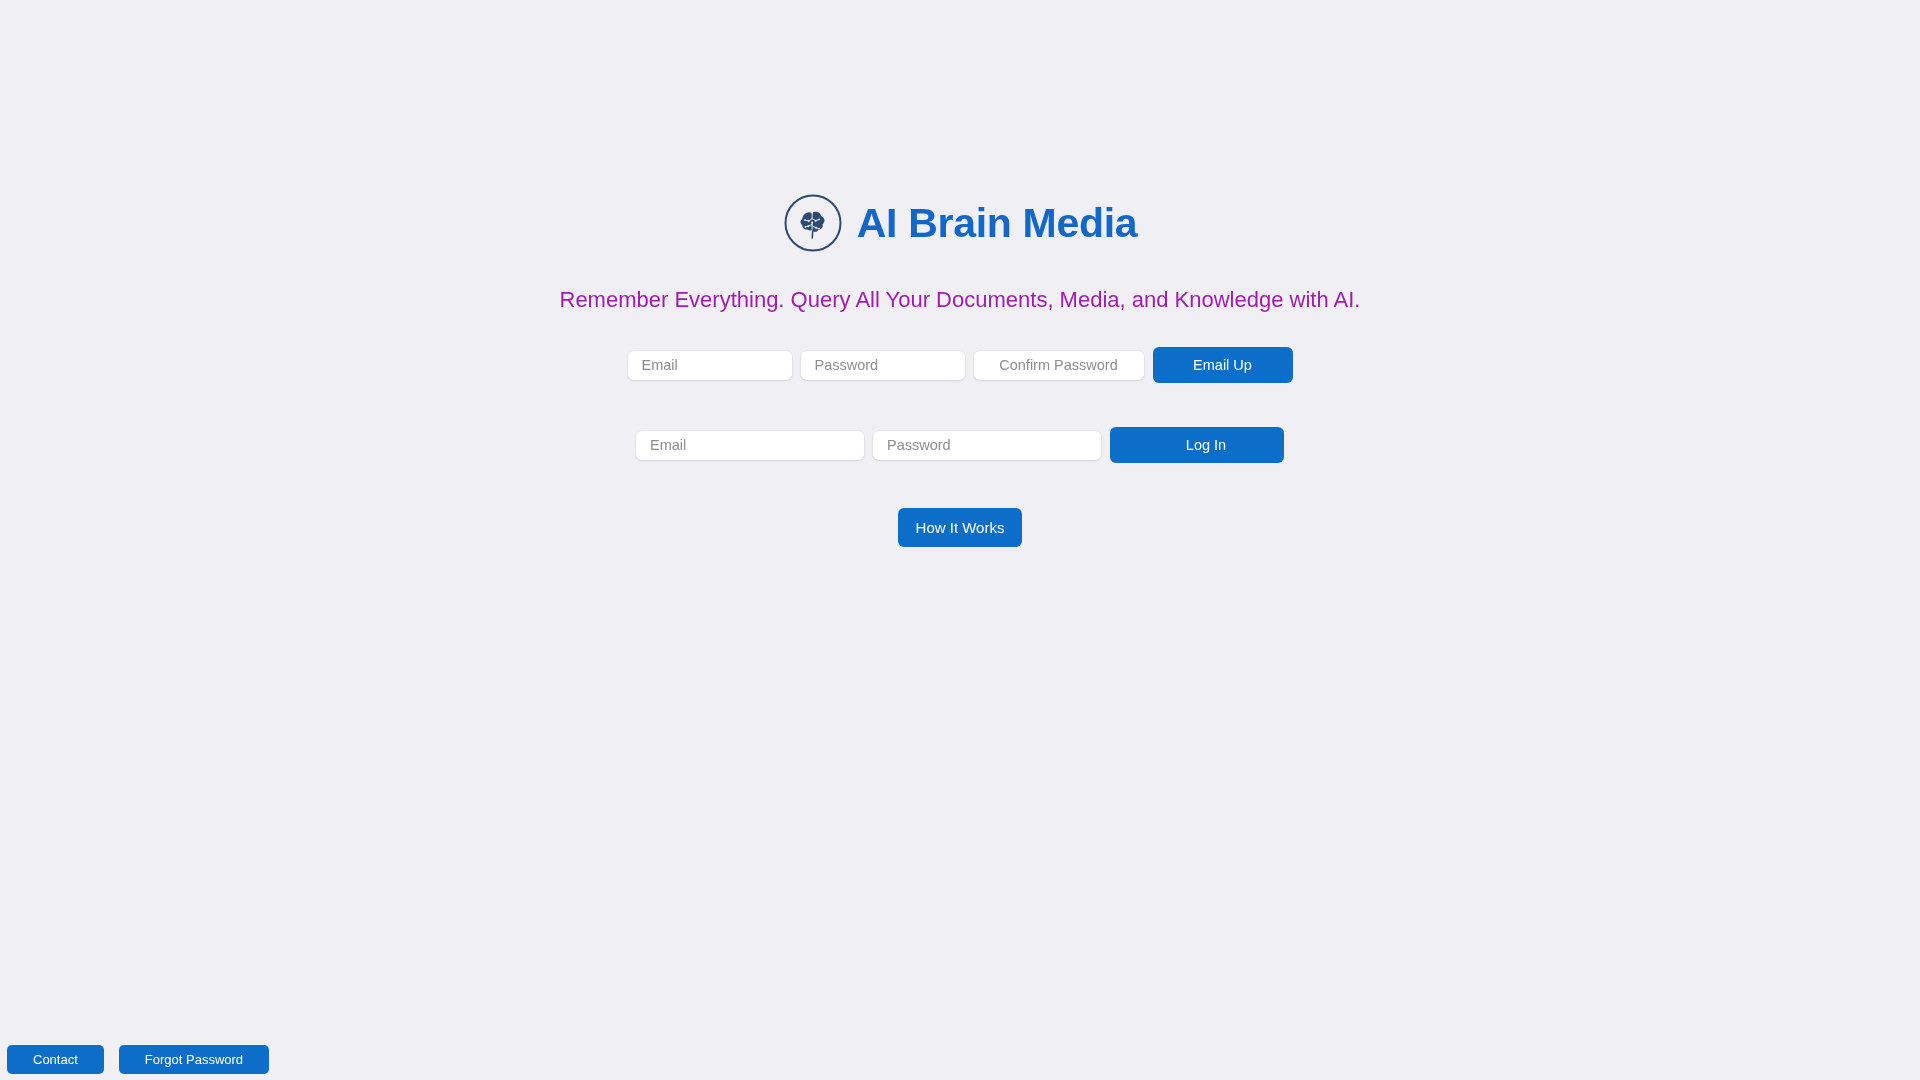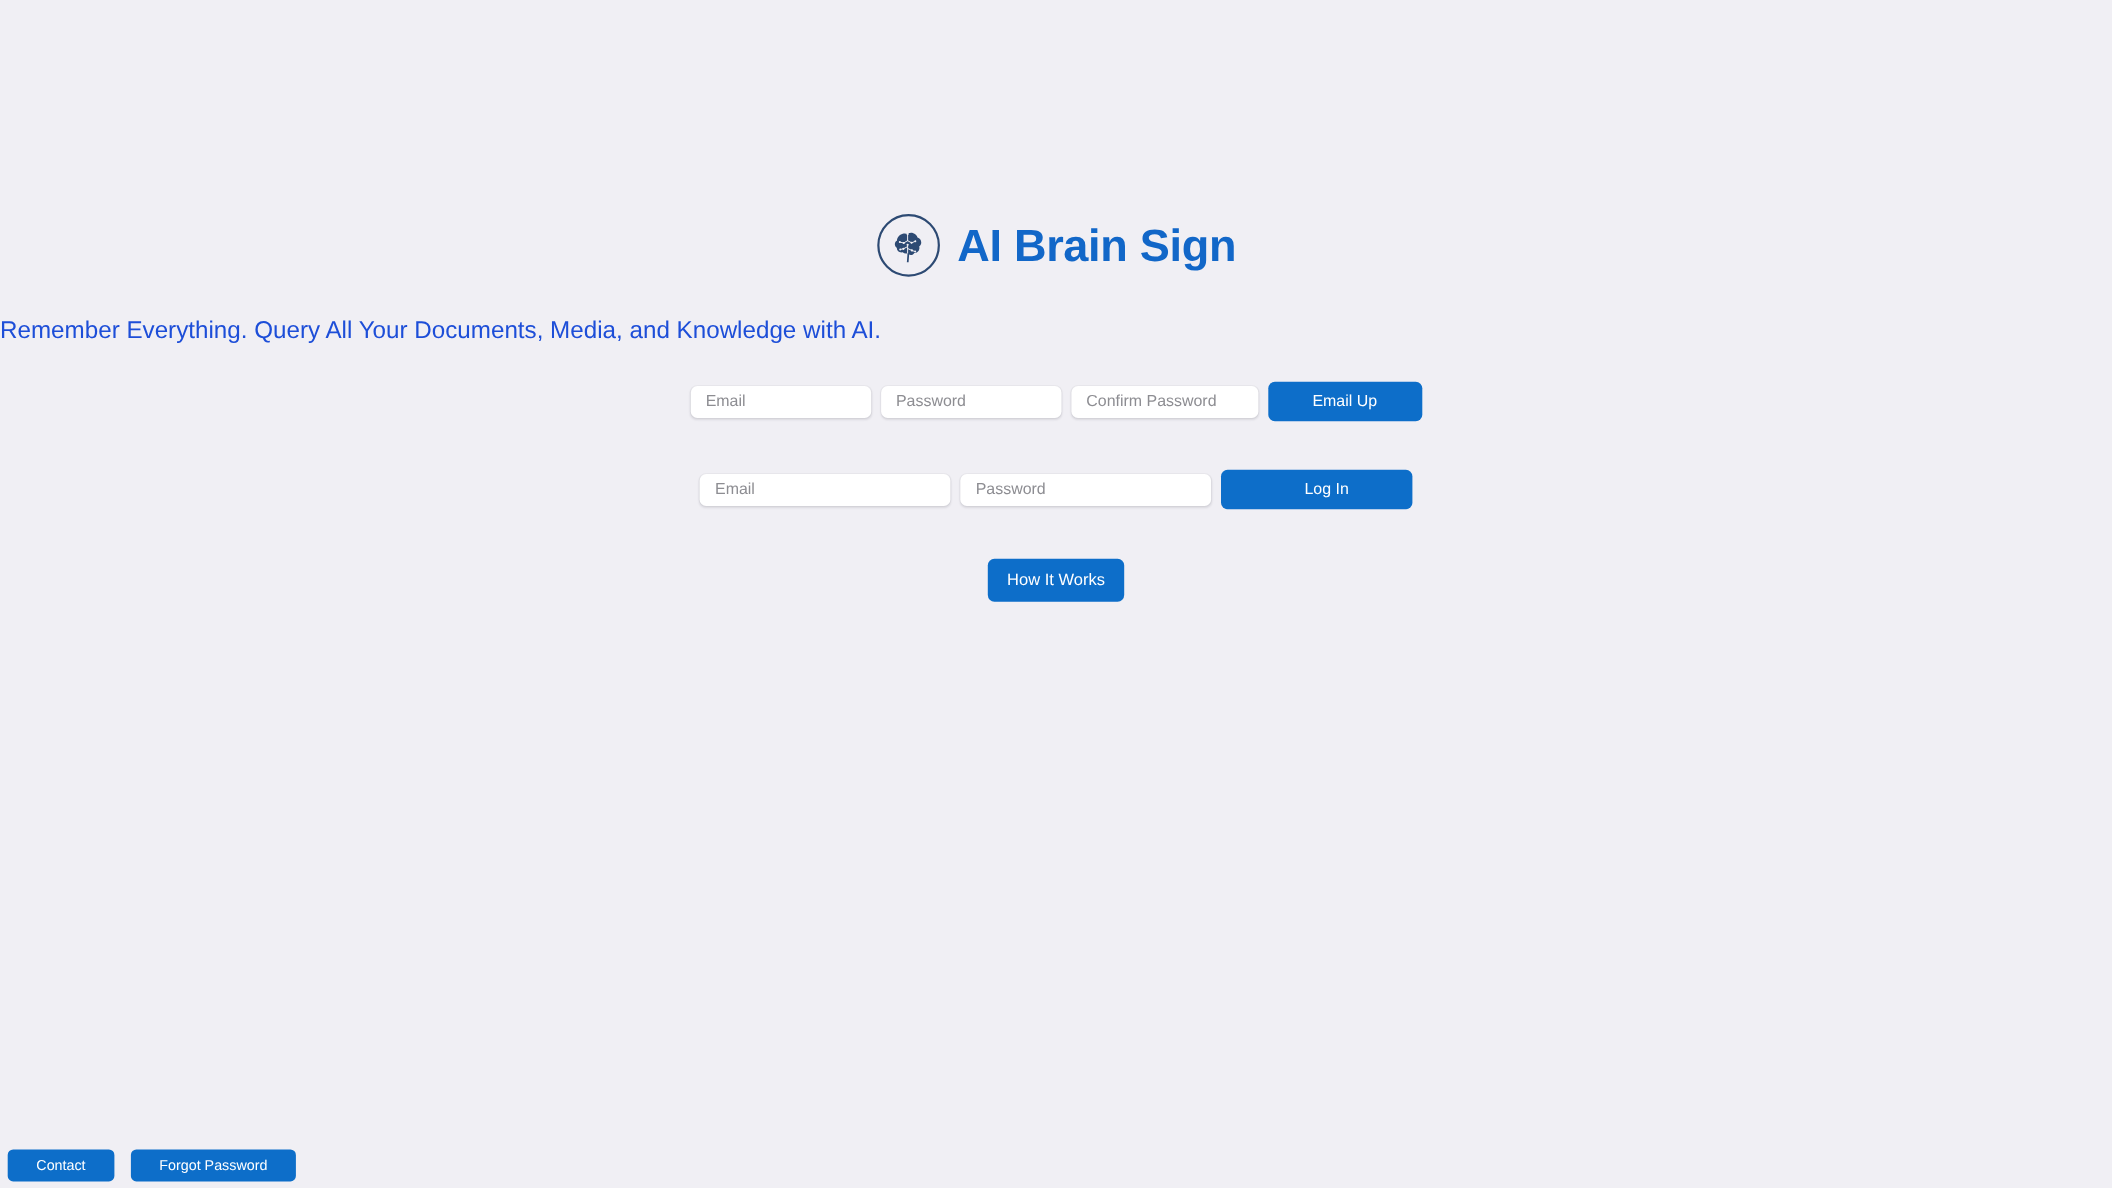--- a/index.html
+++ b/index.html
@@ -44,24 +44,24 @@
     letter-spacing: -0.3px;
     line-height: 1;
     white-space: nowrap;
   }
 
   .tagline {
     position: absolute;
     top: 287px;
     left: 0;
     width: 1920px;
-    text-align: left;
+    text-align: center;
     font-size: 22px;
     font-weight: 400;
-    color: #1d4ed8;
+    color: #a21caf;
     white-space: nowrap;
   }
 
   
   .form-row {
     position: absolute;
     left: 0;
     width: 1920px;
     display: flex;
     justify-content: center;
@@ -79,21 +79,21 @@
     padding: 0 14px;
     font-family: "Liberation Sans", sans-serif;
     font-size: 14.5px;
     color: #333333;
     box-shadow: 0 1px 2px rgba(16, 24, 40, 0.10), 0 0 0 1px rgba(16,24,40,0.03);
     outline: none;
   }
   .field::placeholder { color: #8d8d92; opacity: 1; }
 
   .signup-row .field { width: 164px; }
-  .signup-row .field.confirm { width: 170px; }
+  .signup-row .field.confirm { width: 170px; text-align: center; }
   .login-row  .field { width: 228px; }
 
   .btn {
     box-sizing: border-box;
     background: #0d6ec9;
     color: #ffffff;
     border: none;
     border-radius: 6px;
     font-family: "Liberation Sans", sans-serif;
     font-size: 14.5px;
@@ -165,21 +165,21 @@
           <circle cx="36.1" cy="26.4" r="0.9"></circle>
           <circle cx="22.0" cy="27.1" r="0.9"></circle>
           <circle cx="25.3" cy="33.2" r="1.0"></circle>
           <circle cx="33.0" cy="34.7" r="1.0"></circle>
           <circle cx="36.0" cy="35.7" r="0.9"></circle>
           <circle cx="22.4" cy="33.8" r="0.9"></circle>
           <circle cx="29.1" cy="29.5" r="1.0"></circle>
         </g>
       </svg>
     </span>
-    <span class="brand-title">AI Brain Sign</span>
+    <span class="brand-title">AI Brain Media</span>
   </div>
 
   <div class="tagline">Remember Everything. Query All Your Documents, Media, and Knowledge with AI.</div>
 
   <div class="form-row signup-row">
     <input class="field" type="text" placeholder="Email" style="">
     <input class="field" type="password" placeholder="Password" style="">
     <input class="field confirm" type="password" placeholder="Confirm Password" style="">
     <button class="btn btn-signup">Email Up</button>
   </div>

